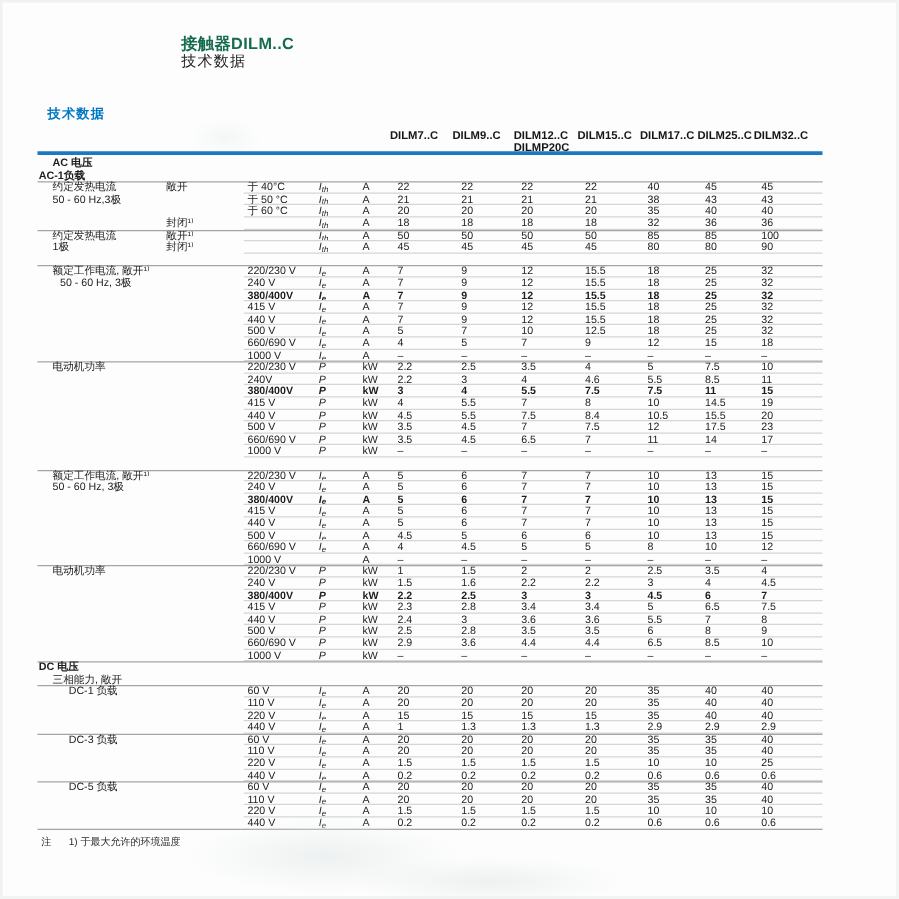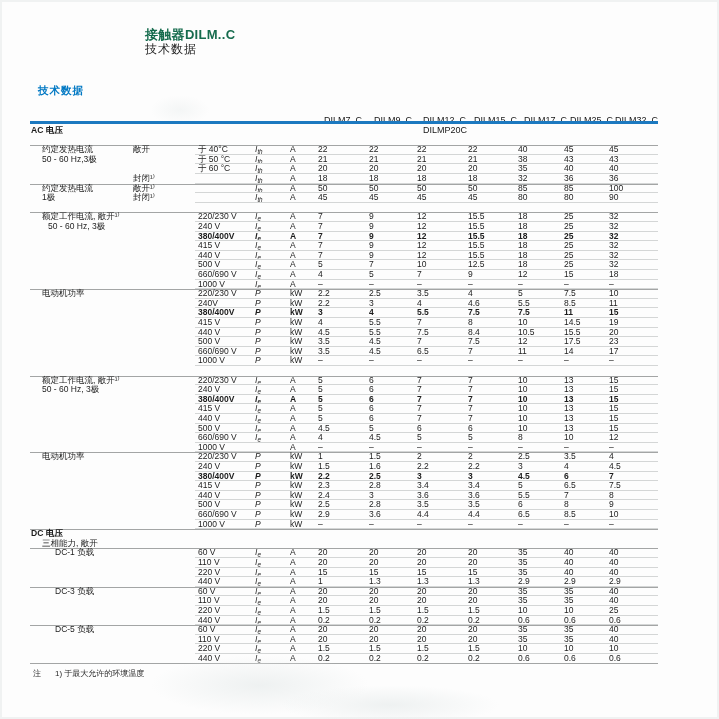--- a/index.html
+++ b/index.html
@@ -28,23 +28,23 @@
     position:absolute;left:145px;top:41px;
     font-size:12px;color:#222;white-space:pre;letter-spacing:1px;
   }
   .section-heading{
     position:absolute;left:38px;top:84px;
     font-size:10.5px;font-weight:bold;color:var(--blue);
     letter-spacing:1px;white-space:pre;
   }
   .colheads{position:absolute;left:30px;top:99px;width:628px;height:22px;}
   .colhead{
-    position:absolute;top:16px;
-    font-size:9px;font-weight:normal;line-height:10px;
-    color:#161616;white-space:pre;margin-left:12px;
+    position:absolute;top:4px;
+    font-size:9px;font-weight:bold;line-height:10px;
+    color:#161616;white-space:pre;
   }
   .blue-rule{
     position:absolute;left:30px;top:121px;width:628px;height:3px;
     background:var(--rule);
   }
   .table{position:absolute;left:30px;top:126px;width:628px;}
   .row{
     position:absolute;left:0;width:628px;height:9.6px;
     font-size:8.5px;line-height:9.7px;white-space:pre;
   }
@@ -106,21 +106,22 @@
       <div class="colhead" style="left: 381px;">DILM12..C
 DILMP20C</div>
       <div class="colhead" style="left: 432px;">DILM15..C</div>
       <div class="colhead" style="left: 482px;">DILM17..C</div>
       <div class="colhead" style="left: 528px;">DILM25..C</div>
       <div class="colhead" style="left: 573px;">DILM32..C</div>
     </div>
   <div class="blue-rule"></div>
 
   <div class="table" id="tech-table" style="height: 537.6px;">
-      <div class="row section" style="top: 0px;"><span class="cell label" style="left: 1px;">AC 电压</span></div>
+      <div class="row section" style="top: 0px;"><span class="cell label" style="left: 12px;">AC 电压</span></div>
+      <div class="row subsection" style="top: 9.6px;"><span class="cell label" style="left: 1px;">AC-1负载</span></div>
       <div class="row data sep lined" style="top: 19.2px;"><span class="cell label" style="left: 12px;">约定发热电流</span><span class="cell sub">敞开</span><span class="cell cond">于 40°C</span><span class="cell sym">I<sub>th</sub></span><span class="cell unit">A</span><span class="cell val" style="left: 288px;">22</span><span class="cell val" style="left: 339px;">22</span><span class="cell val" style="left: 387px;">22</span><span class="cell val" style="left: 438px;">22</span><span class="cell val" style="left: 488px;">40</span><span class="cell val" style="left: 534px;">45</span><span class="cell val" style="left: 579px;">45</span></div>
       <div class="row data lined" style="top: 28.8px;"><span class="cell label" style="left: 12px;">50 - 60 Hz,3极</span><span class="cell cond">于 50 °C</span><span class="cell sym">I<sub>th</sub></span><span class="cell unit">A</span><span class="cell val" style="left: 288px;">21</span><span class="cell val" style="left: 339px;">21</span><span class="cell val" style="left: 387px;">21</span><span class="cell val" style="left: 438px;">21</span><span class="cell val" style="left: 488px;">38</span><span class="cell val" style="left: 534px;">43</span><span class="cell val" style="left: 579px;">43</span></div>
       <div class="row data lined" style="top: 38.4px;"><span class="cell cond">于 60 °C</span><span class="cell sym">I<sub>th</sub></span><span class="cell unit">A</span><span class="cell val" style="left: 288px;">20</span><span class="cell val" style="left: 339px;">20</span><span class="cell val" style="left: 387px;">20</span><span class="cell val" style="left: 438px;">20</span><span class="cell val" style="left: 488px;">35</span><span class="cell val" style="left: 534px;">40</span><span class="cell val" style="left: 579px;">40</span></div>
       <div class="row data lined" style="top: 48px;"><span class="cell sub">封闭¹⁾</span><span class="cell sym">I<sub>th</sub></span><span class="cell unit">A</span><span class="cell val" style="left: 288px;">18</span><span class="cell val" style="left: 339px;">18</span><span class="cell val" style="left: 387px;">18</span><span class="cell val" style="left: 438px;">18</span><span class="cell val" style="left: 488px;">32</span><span class="cell val" style="left: 534px;">36</span><span class="cell val" style="left: 579px;">36</span></div>
       <div class="row data sep lined" style="top: 57.6px;"><span class="cell label" style="left: 12px;">约定发热电流</span><span class="cell sub">敞开¹⁾</span><span class="cell sym">I<sub>th</sub></span><span class="cell unit">A</span><span class="cell val" style="left: 288px;">50</span><span class="cell val" style="left: 339px;">50</span><span class="cell val" style="left: 387px;">50</span><span class="cell val" style="left: 438px;">50</span><span class="cell val" style="left: 488px;">85</span><span class="cell val" style="left: 534px;">85</span><span class="cell val" style="left: 579px;">100</span></div>
       <div class="row data lined" style="top: 67.2px;"><span class="cell label" style="left: 12px;">1极</span><span class="cell sub">封闭¹⁾</span><span class="cell sym">I<sub>th</sub></span><span class="cell unit">A</span><span class="cell val" style="left: 288px;">45</span><span class="cell val" style="left: 339px;">45</span><span class="cell val" style="left: 387px;">45</span><span class="cell val" style="left: 438px;">45</span><span class="cell val" style="left: 488px;">80</span><span class="cell val" style="left: 534px;">80</span><span class="cell val" style="left: 579px;">90</span></div>
       <div class="row data sep lined" style="top: 86.4px;"><span class="cell label" style="left: 12px;">额定工作电流, 敞开¹⁾</span><span class="cell cond">220/230 V</span><span class="cell sym">I<sub>e</sub></span><span class="cell unit">A</span><span class="cell val" style="left: 288px;">7</span><span class="cell val" style="left: 339px;">9</span><span class="cell val" style="left: 387px;">12</span><span class="cell val" style="left: 438px;">15.5</span><span class="cell val" style="left: 488px;">18</span><span class="cell val" style="left: 534px;">25</span><span class="cell val" style="left: 579px;">32</span></div>
       <div class="row data lined" style="top: 96px;"><span class="cell label" style="left: 18px;">50 - 60 Hz, 3极</span><span class="cell cond">240 V</span><span class="cell sym">I<sub>e</sub></span><span class="cell unit">A</span><span class="cell val" style="left: 288px;">7</span><span class="cell val" style="left: 339px;">9</span><span class="cell val" style="left: 387px;">12</span><span class="cell val" style="left: 438px;">15.5</span><span class="cell val" style="left: 488px;">18</span><span class="cell val" style="left: 534px;">25</span><span class="cell val" style="left: 579px;">32</span></div>
       <div class="row data bold lined" style="top: 105.6px;"><span class="cell cond">380/400V</span><span class="cell sym">I<sub>e</sub></span><span class="cell unit">A</span><span class="cell val" style="left: 288px;">7</span><span class="cell val" style="left: 339px;">9</span><span class="cell val" style="left: 387px;">12</span><span class="cell val" style="left: 438px;">15.5</span><span class="cell val" style="left: 488px;">18</span><span class="cell val" style="left: 534px;">25</span><span class="cell val" style="left: 579px;">32</span></div>
       <div class="row data lined" style="top: 115.2px;"><span class="cell cond">415 V</span><span class="cell sym">I<sub>e</sub></span><span class="cell unit">A</span><span class="cell val" style="left: 288px;">7</span><span class="cell val" style="left: 339px;">9</span><span class="cell val" style="left: 387px;">12</span><span class="cell val" style="left: 438px;">15.5</span><span class="cell val" style="left: 488px;">18</span><span class="cell val" style="left: 534px;">25</span><span class="cell val" style="left: 579px;">32</span></div>

